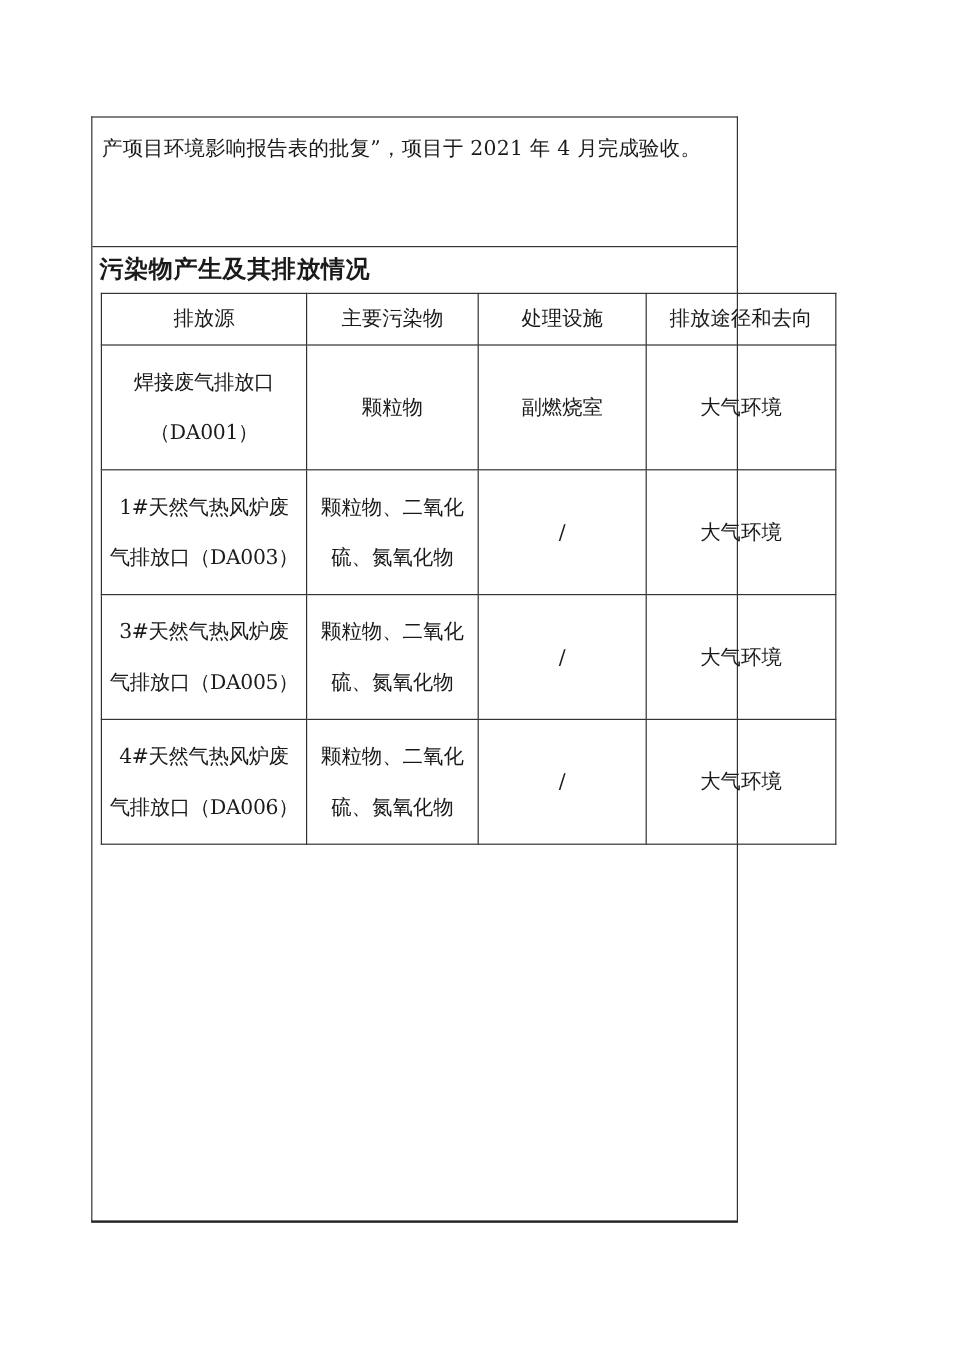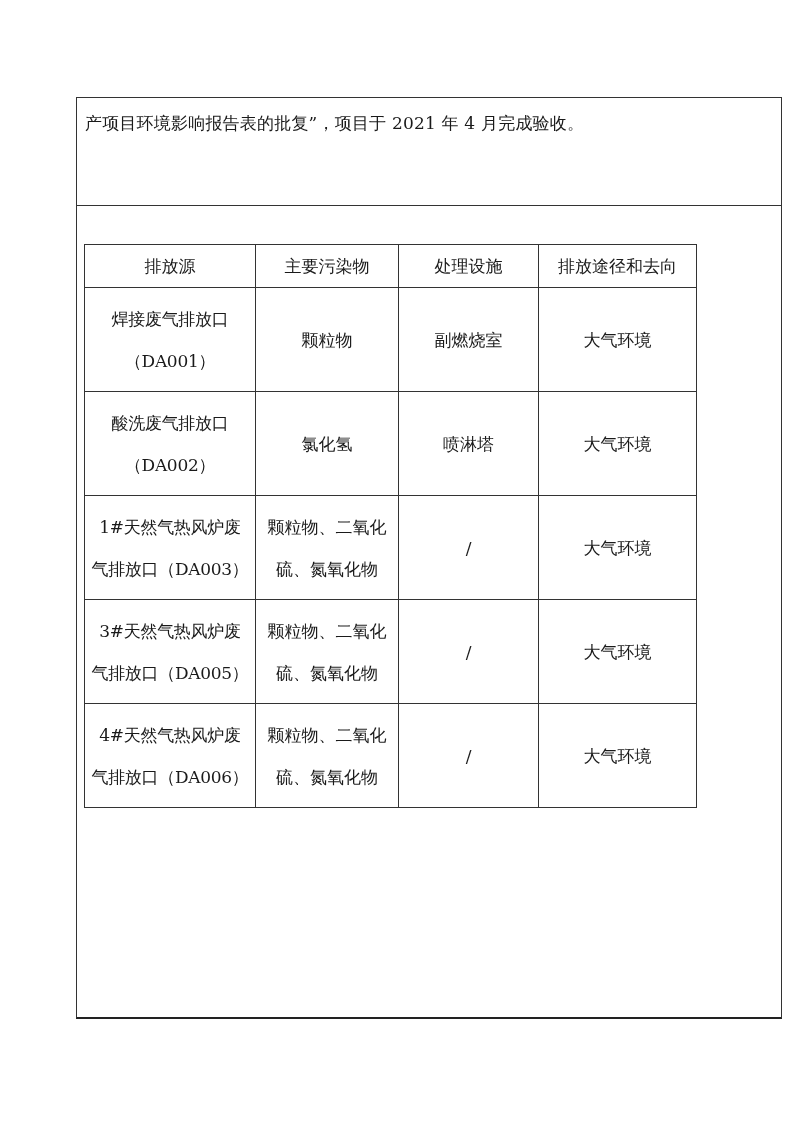--- a/index.html
+++ b/index.html
@@ -12,21 +12,21 @@
     height: 1131px;
     position: relative;
     overflow: hidden;
     font-family: "DejaVu Serif", "Liberation Serif", serif;
     color: #1a1a1a;
   }
   .outer-box {
     position: absolute;
     left: 76px;
     top: 97px;
-    width: 706px;
+    width: 539px;
     height: 922px;
     border: 1.5px solid #333;
     border-bottom: 2px solid #222;
     box-sizing: border-box;
     padding-left: 12px;
   }
   .intro-cell {
     position: absolute;
     left: 0;
     top: 0;
@@ -92,20 +92,21 @@
   }
 </style>
 </head>
 <body>
 
 <div class="outer-box">
   <div class="intro-cell">
     <div class="intro-text">产项目环境影响报告表的批复”，项目于 2021 年 4 月完成验收。</div>
   </div>
 
+  <div class="section-heading">污染物产生及其排放情况</div>
 
   <table class="inner-table">
     <colgroup>
       <col class="col1">
         <col class="col2">
         <col class="col3">
         <col class="col4">
     </colgroup>
     <thead>
       <tr>
@@ -118,31 +119,20 @@
     <tbody>
       <tr>
         <td class="source">
           <span class="line">焊接废气排放口</span>
           <span class="line">（DA001）</span>
         </td>
         <td>
           <span class="line">颗粒物</span>
         </td>
         <td>副燃烧室</td>
-        <td>大气环境</td>
-      </tr>
-      <tr>
-        <td class="source">
-          <span class="line">酸洗废气排放口</span>
-          <span class="line">（DA002）</span>
-        </td>
-        <td>
-          <span class="line">氯化氢</span>
-        </td>
-        <td>喷淋塔</td>
         <td>大气环境</td>
       </tr>
       <tr>
         <td class="source">
           <span class="line">1#天然气热风炉废</span>
           <span class="line">气排放口（DA003）</span>
         </td>
         <td>
           <span class="line">颗粒物、二氧化</span>
           <span class="line">硫、氮氧化物</span>

